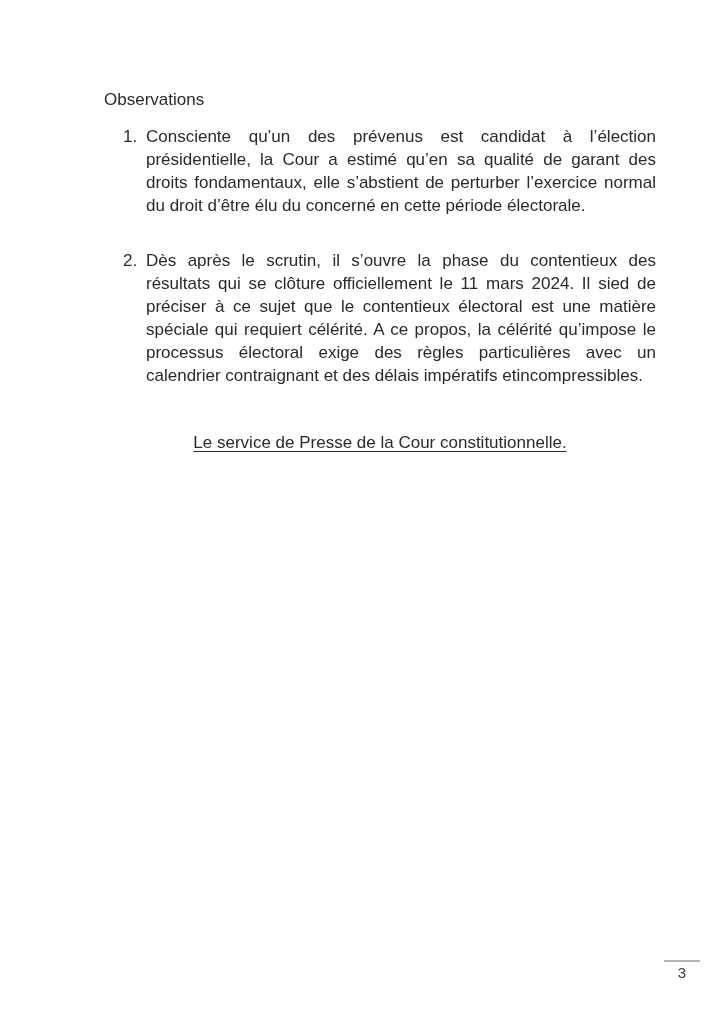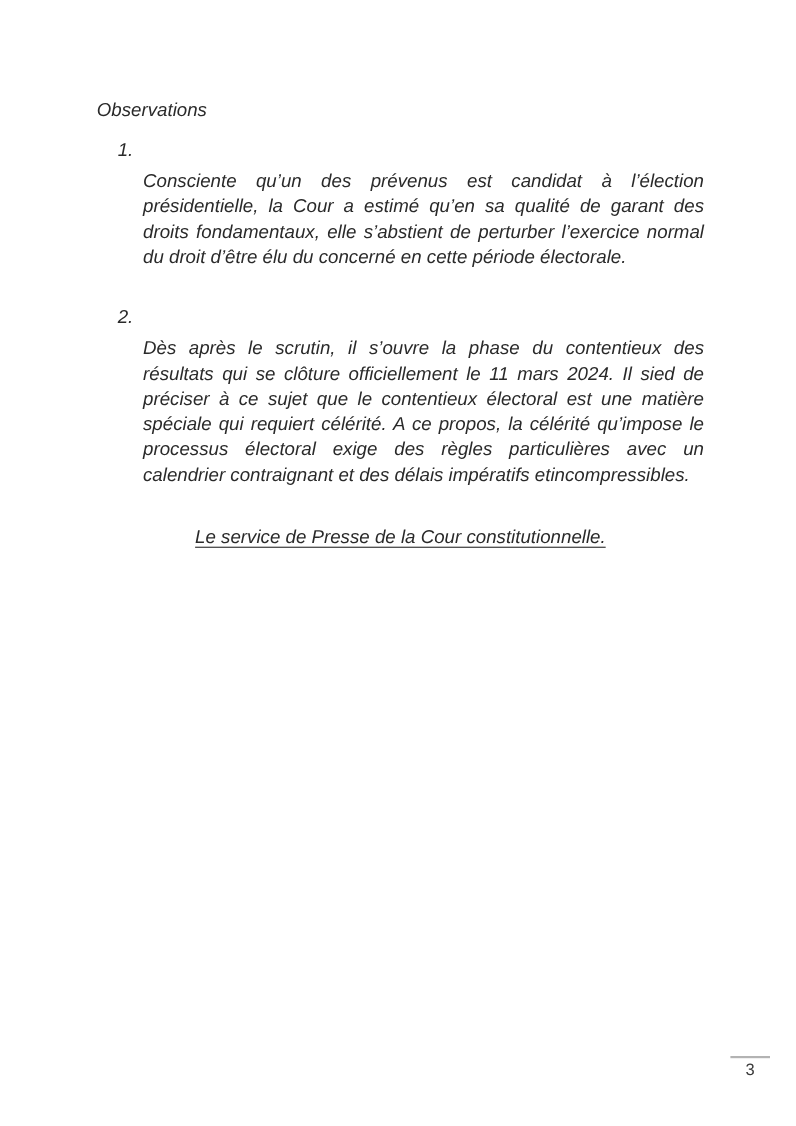--- a/index.html
+++ b/index.html
@@ -15,26 +15,25 @@
     font-family: "Liberation Sans", "DejaVu Sans", sans-serif;
     color: #2a2a2a;
   }
   .page {
     position: absolute;
     inset: 0;
     background: #ffffff;
   }
   .content {
     position: absolute;
-    left: 88px;
+    left: 104px;
     top: 88px;
     width: 552px;
     font-size: 17px;
     line-height: 23px;
-    font-style: italic;
   }
   .heading {
     margin: 0;
     font-size: 17px;
     font-weight: 400;
     line-height: 23px;
   }
   .intro {
     margin: 8px 0 0 0;
     text-align: justify;
@@ -51,24 +50,23 @@
   }
   .list-item-1 { margin-top: 14px; }
   .list-item-2 { margin-top: 32px; }
   .list-item .num {
     flex: 0 0 23px;
     text-align: left;
   }
   .list-item .item-text {
     flex: 1 1 auto;
     text-align: justify;
-    margin-top: 28px;
   }
   .signature-wrap {
-    margin-top: 34px;
+    margin-top: 44px;
     text-align: center;
   }
   .signature {
     text-decoration: underline;
     text-underline-offset: 3px;
   }
   .footer {
     position: absolute;
     top: 960px;
     right: 24px;

